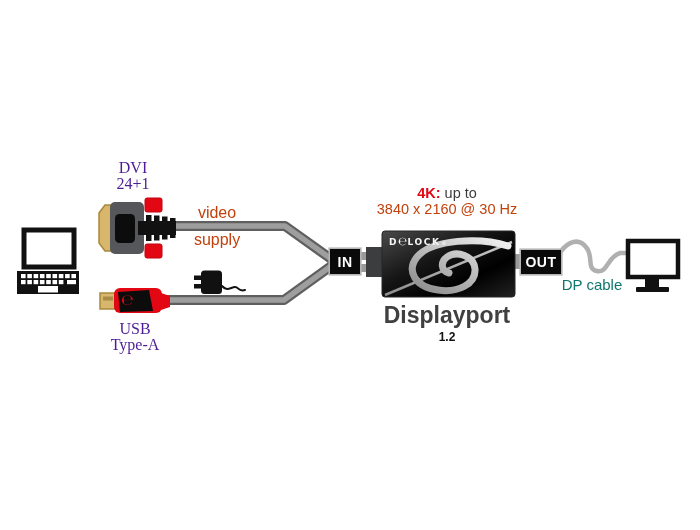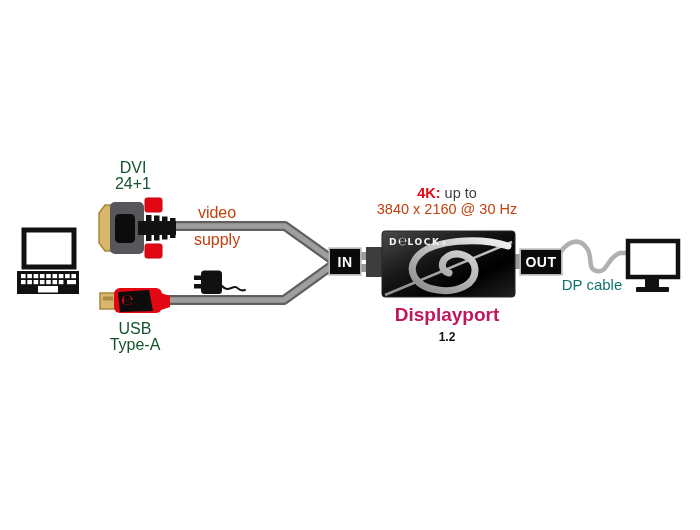--- a/index.html
+++ b/index.html
@@ -4,21 +4,21 @@
 <style>
   html,body{margin:0;padding:0;background:#fff;}
   #canvas{
     position:relative;width:700px;height:530px;background:#ffffff;overflow:hidden;
     font-family:"Liberation Sans","DejaVu Sans",sans-serif;
   }
   #diagram-svg{position:absolute;left:0;top:0;z-index:1;}
   .lbl{position:absolute;z-index:2;white-space:nowrap;}
   .center{text-align:center;}
   .dark{color:#c2410c;}
-  .black{color:#14532d;}
+  .black{color:#4c1d95;font-family:Liberation Serif, serif;}
   .gray{color:#0f766e;}
   .t16{font-size:16px;line-height:16px;}
   .t15{font-size:15px;line-height:15px;}
   .t14{font-size:14.5px;line-height:15px;}
   .badge{
     position:absolute;z-index:3;background:#0a0a0a;color:#fff;font-weight:bold;
     font-size:14px;border-radius:0;display:flex;align-items:center;justify-content:center;
     box-shadow:0 0 0 1.6px #b5b5b5;letter-spacing:0.5px;
   }
   #in-badge{left:330px;top:249px;width:30px;height:25px;}
@@ -30,21 +30,21 @@
   #delock-logo{
     left:389px;top:237px;z-index:3;color:#f5f5f5;font-weight:bold;font-size:9px;
     letter-spacing:1.6px;font-family:"DejaVu Sans",sans-serif;display:flex;align-items:baseline;
   }
   #delock-logo .swirl{font-size:11px;line-height:9px;letter-spacing:0;}
   #delock-logo .reg{font-size:5px;letter-spacing:0;margin-left:1px;}
   #usb-swirl{
     left:121px;top:291px;z-index:3;color:#e30613;font-size:15px;font-weight:bold;
     font-family:"DejaVu Sans",sans-serif;transform:rotate(-3deg);
   }
-  #displayport-line1{left:382px;top:305px;width:130px;font-size:19px;line-height:20px;font-weight:bold;color:#be185d;}
+  #displayport-line1{left:382px;top:305px;width:130px;font-size:23px;line-height:20px;font-weight:bold;color:#404040;}
   #displayport-line2{left:382px;top:327px;width:130px;font-size:12px;line-height:20px;font-weight:bold;color:#111;}
   #dvi-label{left:98px;top:160px;width:70px;}
   #usb-label{left:100px;top:321px;width:70px;}
   #video-label{left:187px;top:205px;width:60px;}
   #audio-label{left:187px;top:232px;width:60px;}
   #power-supply-label{left:166px;top:307px;width:105px;}
   #dp-cable-label{left:556px;top:277px;width:72px;}
 </style>
 </head>
 <body>

